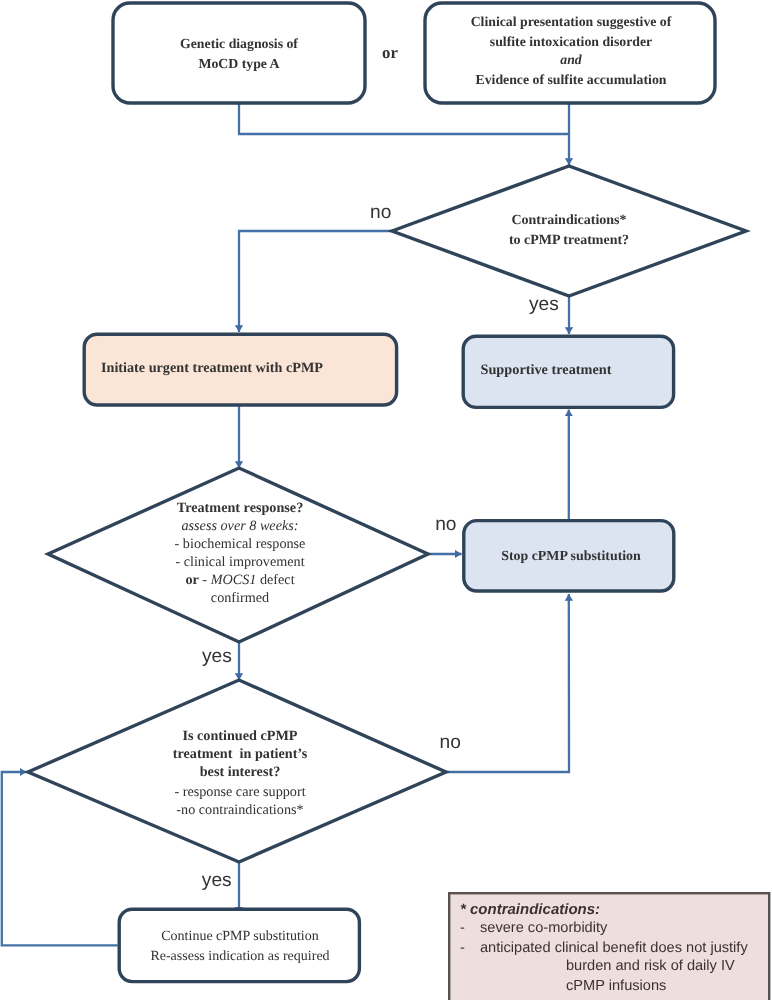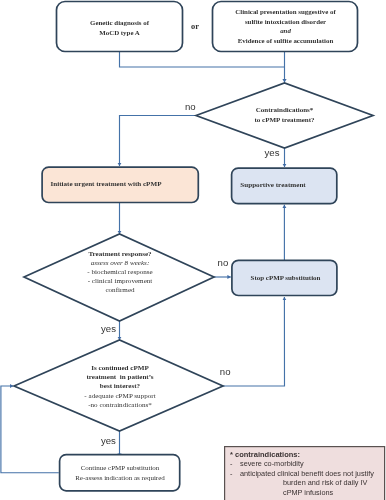--- a/index.html
+++ b/index.html
@@ -83,47 +83,48 @@
 
   <div class="tx b" style="left:42px;top:181px;width:128px;font-size:7.1px;line-height:1;">Initiate urgent treatment with cPMP</div>
 
   <div class="tx b" style="left:233px;top:182.3px;width:80px;font-size:7.15px;line-height:1;">Supportive treatment</div>
 
   <div class="tx" style="left:56px;top:250px;width:128px;font-size:7.1px;line-height:9.1px;">
     <div class="b">Treatment response?</div>
     <div class="i">assess over 8 weeks:</div>
     <div>- biochemical response</div>
     <div>- clinical improvement</div>
+    <div><b>or</b> - <i>MOCS1</i> defect</div>
     <div>confirmed</div>
   </div>
 
   <div class="tx b" style="left:234px;top:275px;width:103px;font-size:6.95px;line-height:1;">Stop cPMP substitution</div>
 
   <div class="tx" style="left:56px;top:363.5px;width:128px;font-size:7.1px;line-height:9.4px;">
     <div class="b">Is continued cPMP</div>
     <div class="b" style="white-space:pre-wrap;">treatment  in patient’s</div>
     <div class="b">best interest?</div>
-    <div>- adequate cPMP support</div>
+    <div>- response care support</div>
     <div>-no contraindications*</div>
   </div>
 
   <div class="tx" style="left:59px;top:463px;width:122px;font-size:7px;line-height:10px;">
     <div>Continue cPMP substitution</div>
     <div>Re-assess indication as required</div>
   </div>
 
   <div class="elbl" style="left:185px;top:102.3px;">no</div>
   <div class="elbl" style="left:264.5px;top:147.6px;">yes</div>
   <div class="elbl" style="left:217.6px;top:257.8px;">no</div>
   <div class="elbl" style="left:101px;top:324.3px;">yes</div>
   <div class="elbl" style="left:219.8px;top:367px;">no</div>
   <div class="elbl" style="left:100.9px;top:436.3px;">yes</div>
 
   <div class="legend-txt" style="left:230px;top:450px;width:154px;font-size:7.3px;line-height:9.4px;">
-    <div style="font-weight:bold;font-size:7.5px;white-space:nowrap;">
+    <div style="font-weight:bold;font-size:7.5px;white-space:nowrap;font-style:italic;">
       <span>*</span>
       <span>contraindications:</span>
     </div>
     <div style="display:flex;">
       <span style="width:10px;flex:none;">-</span>
       <span>severe co-morbidity</span>
     </div>
     <div style="display:flex;">
       <span style="width:10px;flex:none;">-</span>
       <span>

